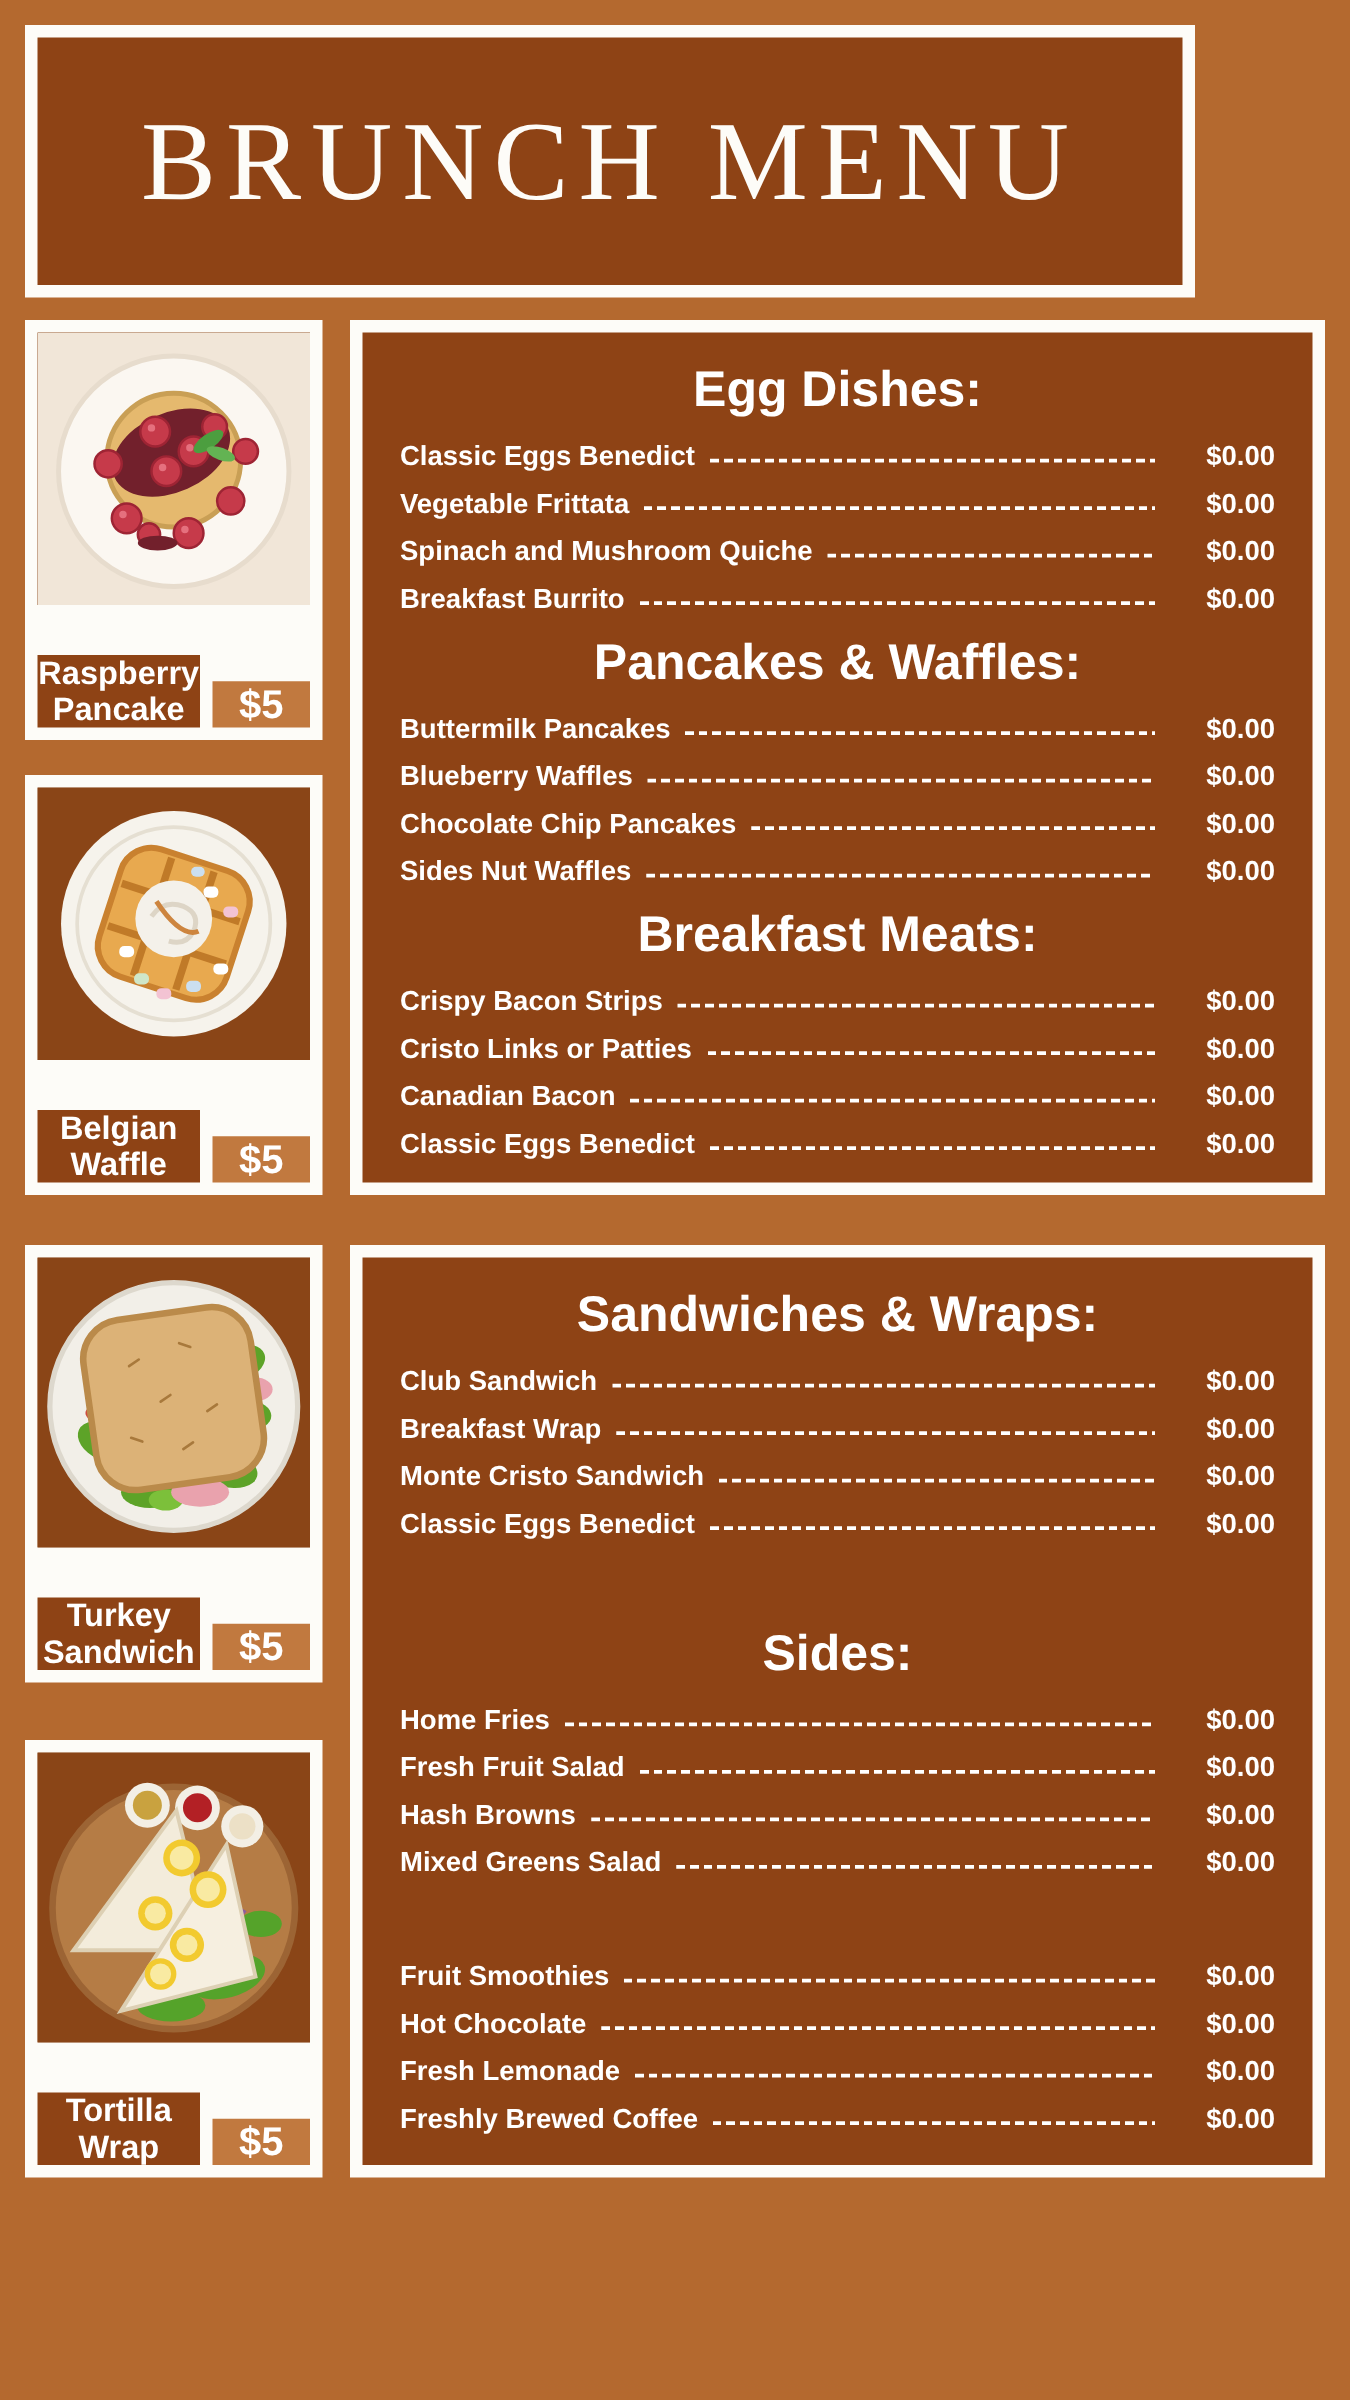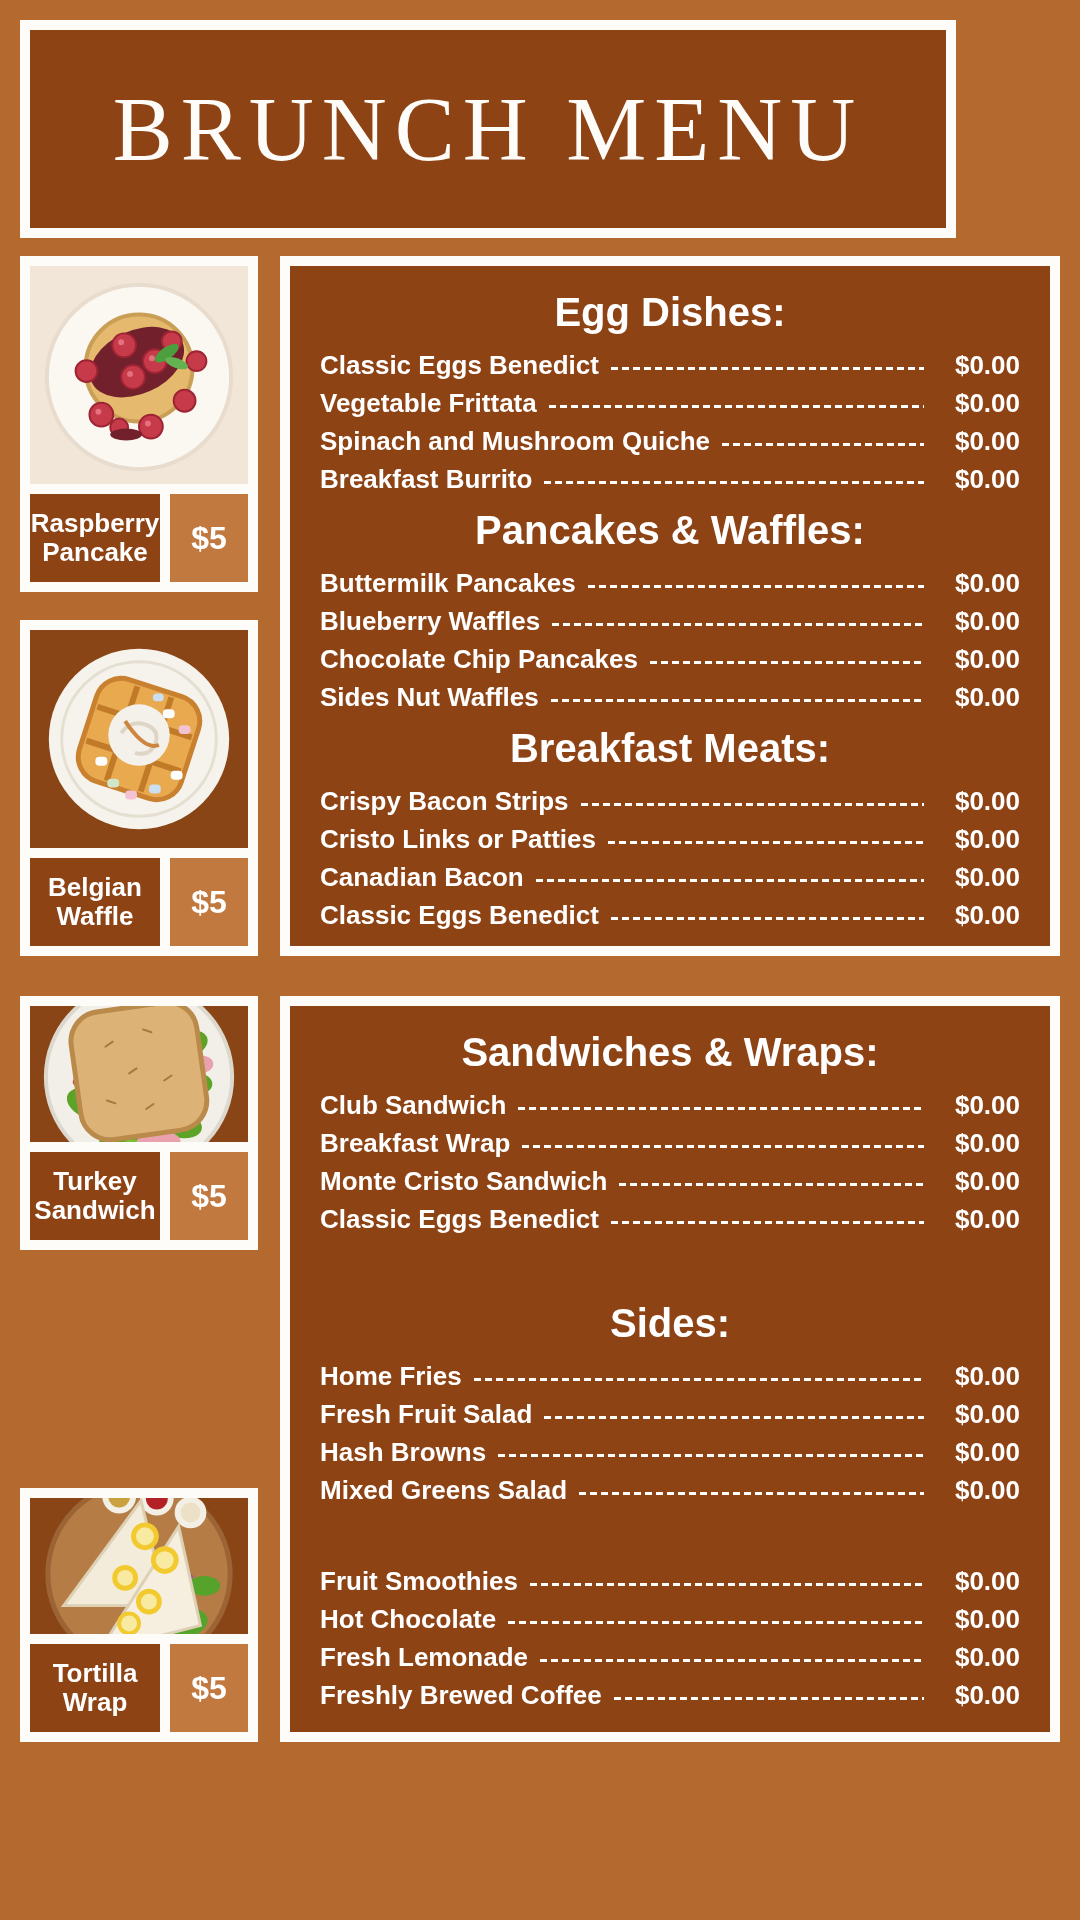--- a/index.html
+++ b/index.html
@@ -17,35 +17,35 @@
   
   .row{position:absolute;left:20px;width:1040px;display:flex;gap:22px;}
   .row1{top:256px;height:700px;}
   .row2{top:996px;height:746px;}
   .col-left{width:238px;display:flex;flex-direction:column;justify-content:space-between;}
 
   
   .card{background:var(--white,#fdfcf8);padding:10px;box-sizing:border-box;
         display:flex;flex-direction:column;gap:10px;}
   .row1 .card{height:336px;}
-  .row2 .card{height:254px;}
+  .row2 .card{height:350px;}
   .photo{flex:1;overflow:hidden;background:#8a4517;}
   .photo svg{display:block;width:100%;height:100%;}
-  .label-row{height:88px;display:flex;gap:10px;}
+  .label-row{height:88px;display:flex;gap:10px;align-items:flex-end;}
   .name-box{flex:1;background:var(--panel,#8e4315);color:#fff;display:flex;align-items:center;
             justify-content:center;text-align:center;font-weight:bold;font-size:26px;line-height:1.12;}
   .price-box{width:78px;background:var(--accent,#c1793f);color:#fff;display:flex;align-items:center;
              justify-content:center;font-weight:bold;font-size:32px;}
 
   
   .panel{flex:1;}
   .panel .inner{display:flex;flex-direction:column;justify-content:space-between;
                 padding:14px 30px 18px 30px;color:#fff;}
   .m-heading{text-align:center;font-size:40px;line-height:48px;font-weight:bold;margin:8px 0 10px 0;}
-  .m-item{display:flex;align-items:center;height:38px;font-size:26px;font-weight:bold;}
+  .m-item{display:flex;align-items:center;height:38px;font-size:22px;font-weight:bold;}
   .m-item .label{white-space:nowrap;}
   .leader{flex:1;height:3px;margin:0 12px;position:relative;top:3px;
           background:repeating-linear-gradient(90deg,#fff 0 7px,transparent 7px 11px);}
   .m-item .price{min-width:84px;text-align:right;white-space:nowrap;}
 
   
   .footer{position:absolute;left:20px;top:1758px;width:1040px;height:144px;}
   .footer .inner{display:flex;align-items:center;justify-content:center;}
   .footer-text{color:#fff;font-weight:bold;font-size:42px;letter-spacing:0;
                transform:scaleX(0.92);white-space:nowrap;}

